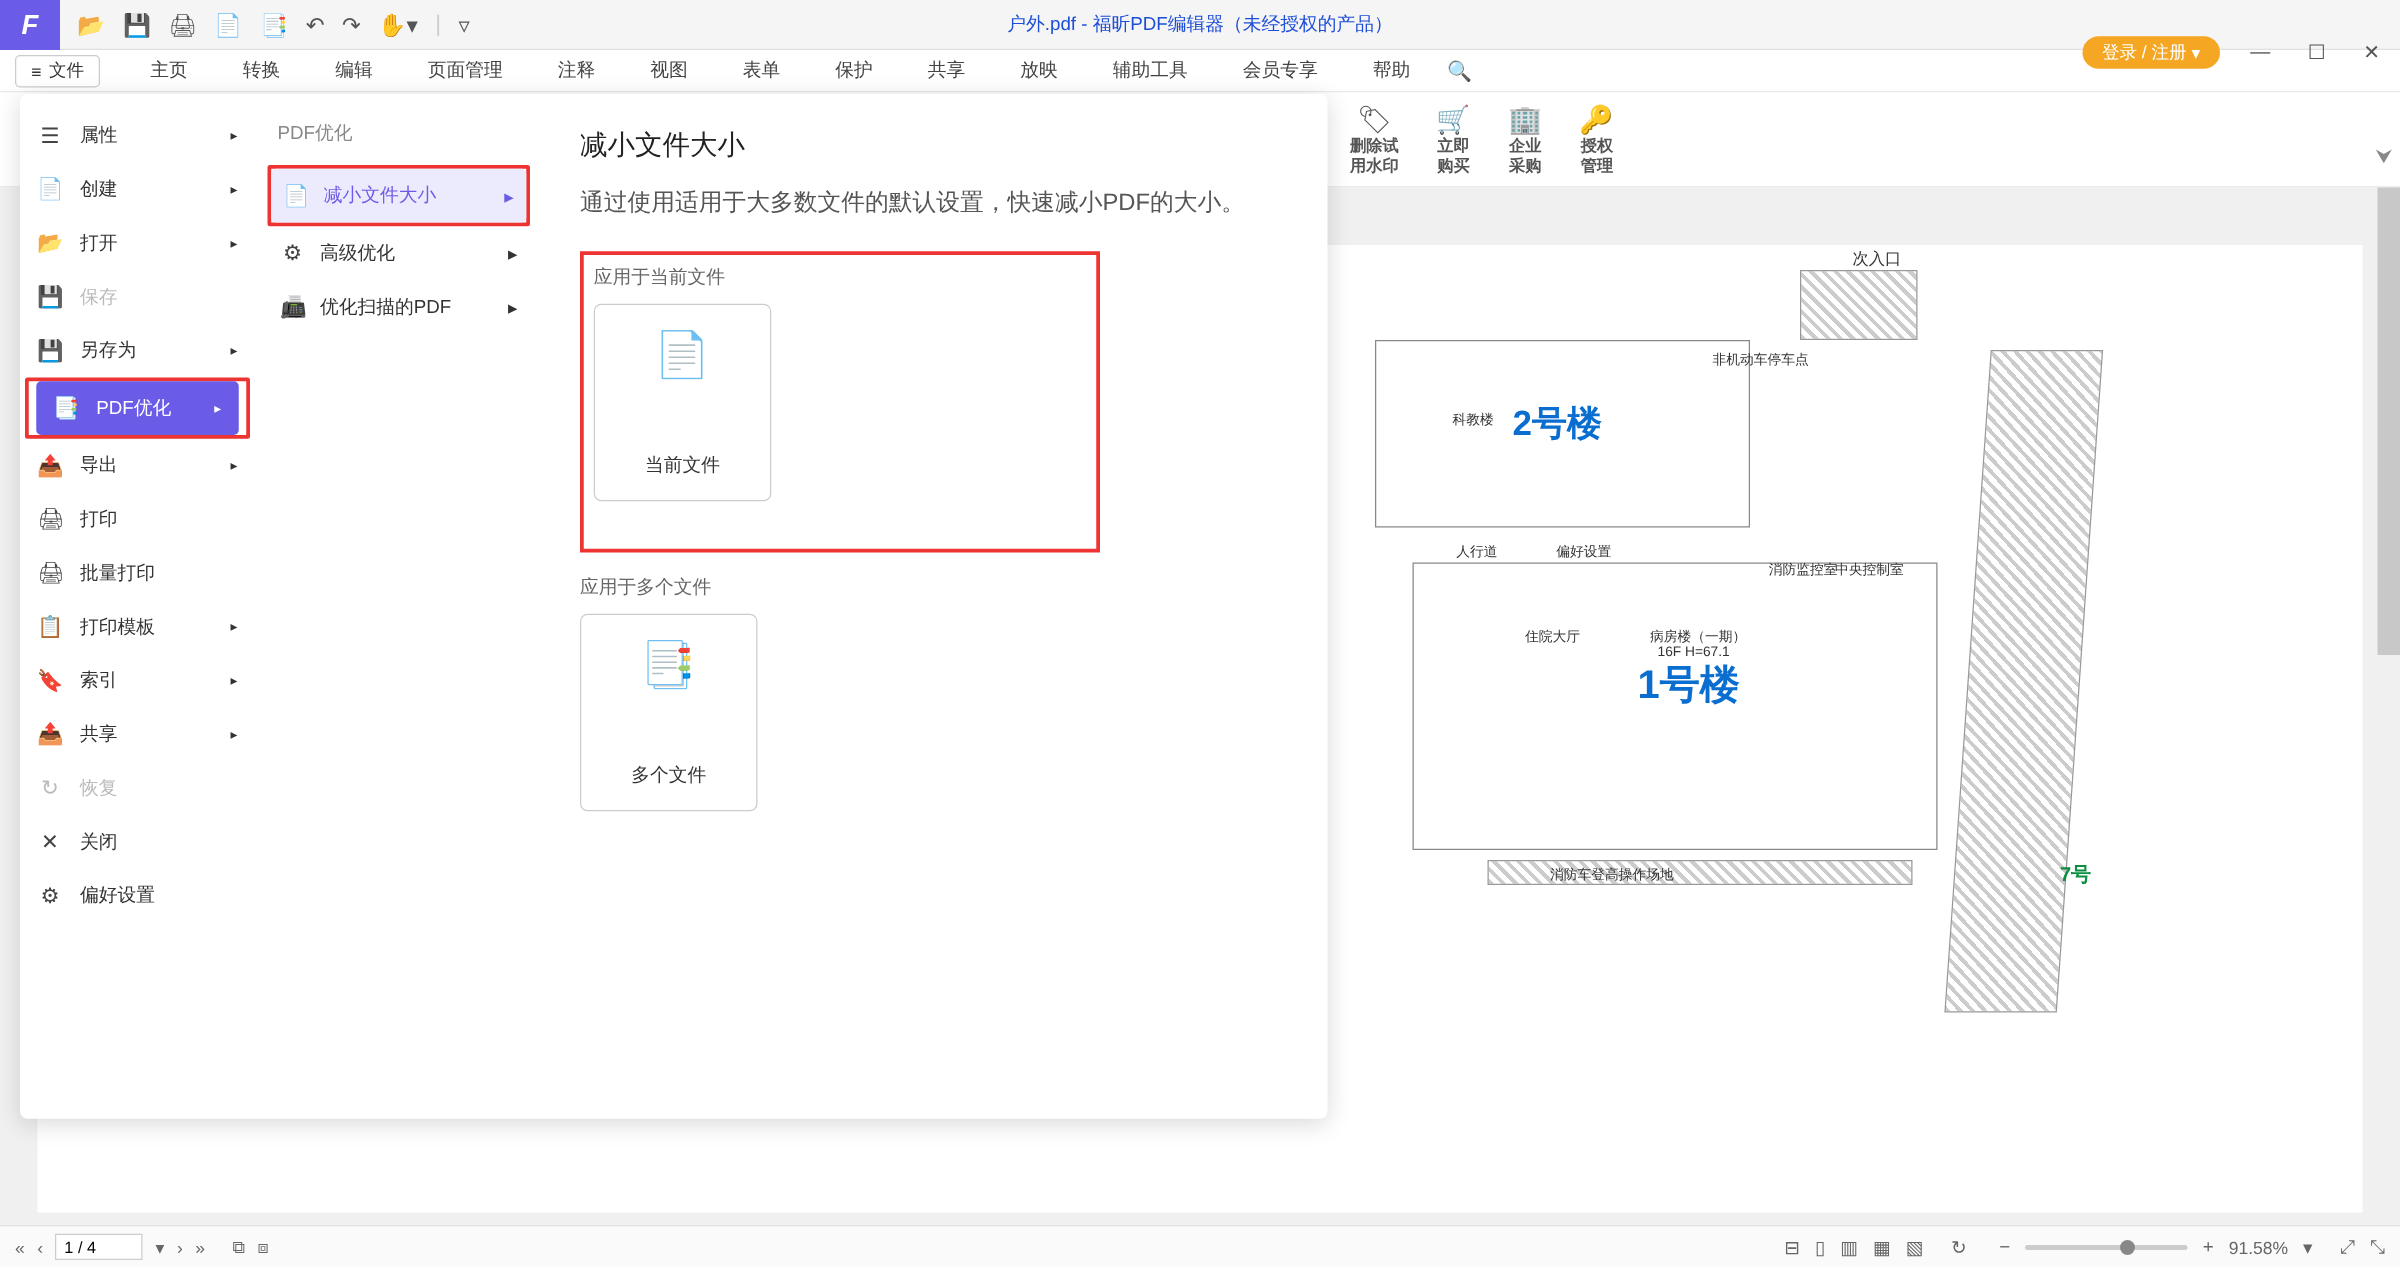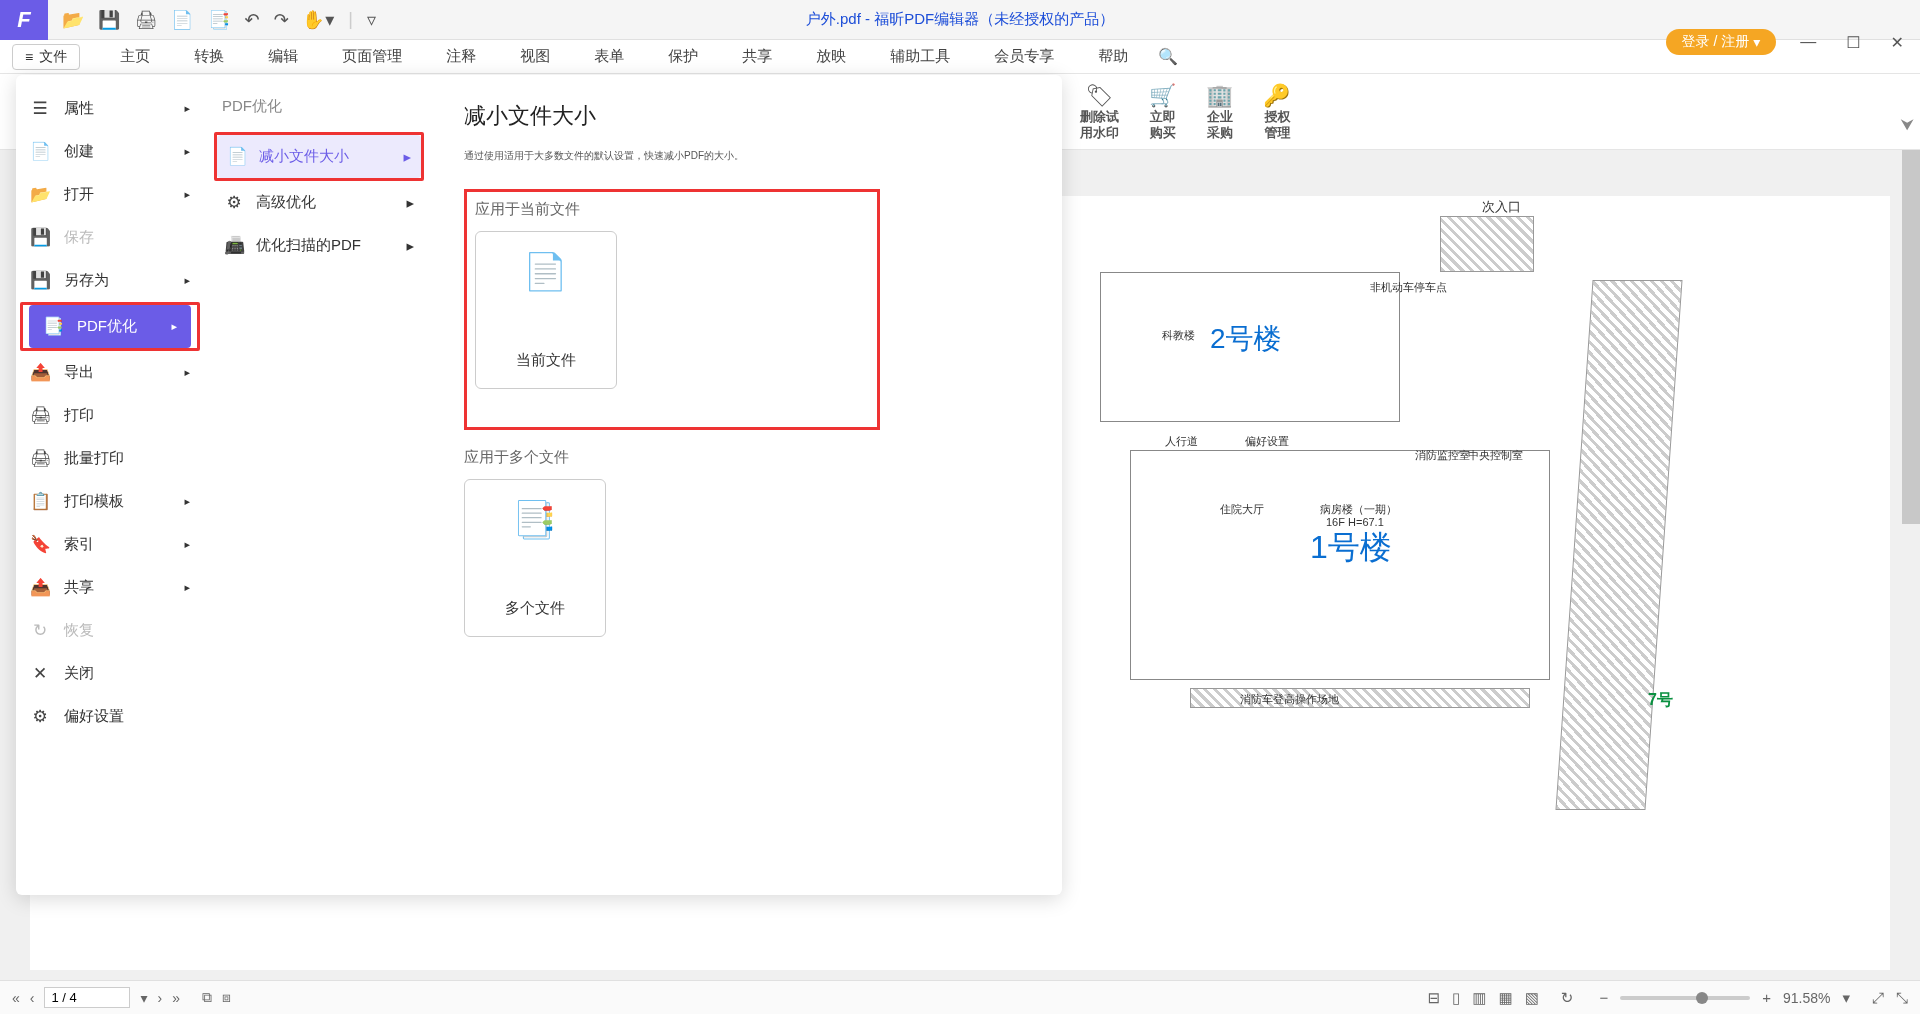--- a/index.html
+++ b/index.html
@@ -45,40 +45,40 @@
 .dd-col2 .hdr { color: #888; font-size: 15px; padding: 0 8px 16px; }
 .dd-col2 .it { display: flex; align-items: center; justify-content: space-between; padding: 11px 10px; color: #333; font-size: 15px; cursor: pointer; border-radius: 4px; }
 .dd-col2 .it .lbl { display: flex; align-items: center; gap: 12px; }
 .dd-col2 .it .ic { color: #444; font-size: 17px; width: 20px; text-align: center; }
 .dd-col2 .it.sel { background: #eceafd; color: #6b5ce7; }
 .dd-col2 .it.sel .ic { color: #6b5ce7; }
 .dd-col2 .hl { border: 3px solid #e33; border-radius: 2px; }
 
 .dd-col3 { flex: 1; padding: 26px 30px; }
 .dd-col3 h2 { font-size: 22px; font-weight: 400; color: #222; margin-bottom: 18px; }
-.dd-col3 .desc { color: #555; font-size: 10px; margin-bottom: 26px; }
+.dd-col3 .desc { color: #555; font-size: 19px; margin-bottom: 26px; }
 .dd-col3 .sect { color: #666; font-size: 15px; margin-bottom: 12px; }
 .dd-col3 .card { width: 142px; height: 158px; border: 1px solid #ccc; border-radius: 6px; display: flex; flex-direction: column; align-items: center; justify-content: center; gap: 22px; cursor: pointer; margin-bottom: 30px; }
 .dd-col3 .card .cic { font-size: 36px; color: #555; }
 .dd-col3 .card .cl { color: #333; font-size: 15px; margin-top: 36px; }
 .dd-col3 .red-box { border: 3px solid #e33; padding: 8px 260px 8px 8px; display: inline-block; margin-bottom: 18px; }
 
 
 .canvas { position: absolute; left: 0; top: 150px; right: 0; bottom: 34px; background: #f0f0f0; overflow: hidden; }
 .page-bg { position: absolute; left: 30px; top: 46px; right: 30px; bottom: 10px; background: #fff; }
 .map-fake { position: absolute; left: 1070px; top: 180px; width: 810px; height: 760px; }
 .map-fake .bldg { position: absolute; border: 1px solid #888; background: #fff; }
-.map-fake .lbl-blue { position: absolute; color: #0a6ed1; font-weight: normal; }
+.map-fake .lbl-blue { position: absolute; color: #0a6ed1; font-weight: bold; }
 .map-fake .lbl-sm { position: absolute; color: #333; font-size: 11px; }
 .map-fake .hatched { position: absolute; background: repeating-linear-gradient(45deg,#ccc,#ccc 3px,#fff 3px,#fff 7px); border: 1px solid #999; }
 
 
 .statusbar { position: absolute; left: 0; right: 0; bottom: 0; height: 34px; background: #fafafa; border-top: 1px solid #e0e0e0; display: flex; align-items: center; padding: 0 12px; color: #666; font-size: 14px; }
 .statusbar .nav { display: flex; align-items: center; gap: 10px; }
-.statusbar .nav .pg-input { width: 86px; border: 1px solid #ccc; padding: 2px 6px; font-size: 13px; }
+.statusbar .nav .pg-input { width: 70px; border: 1px solid #ccc; padding: 2px 6px; font-size: 13px; }
 .statusbar .center { flex: 1; }
 .statusbar .rt { display: flex; align-items: center; gap: 12px; }
 .statusbar .rt .vic { font-size: 15px; color: #666; cursor: pointer; }
 .statusbar .rt .sl { width: 130px; height: 4px; background: #ccc; border-radius: 2px; position: relative; }
 .statusbar .rt .sl .th { position: absolute; left: 58%; top: -4px; width: 12px; height: 12px; border-radius: 50%; background: #888; }
 
 
 .vscroll { position: absolute; right: 0; top: 150px; bottom: 34px; width: 18px; background: #f0f0f0; }
 .vscroll .thumb { position: absolute; top: 0; width: 100%; height: 45%; background: #c8c8c8; }
 </style>

